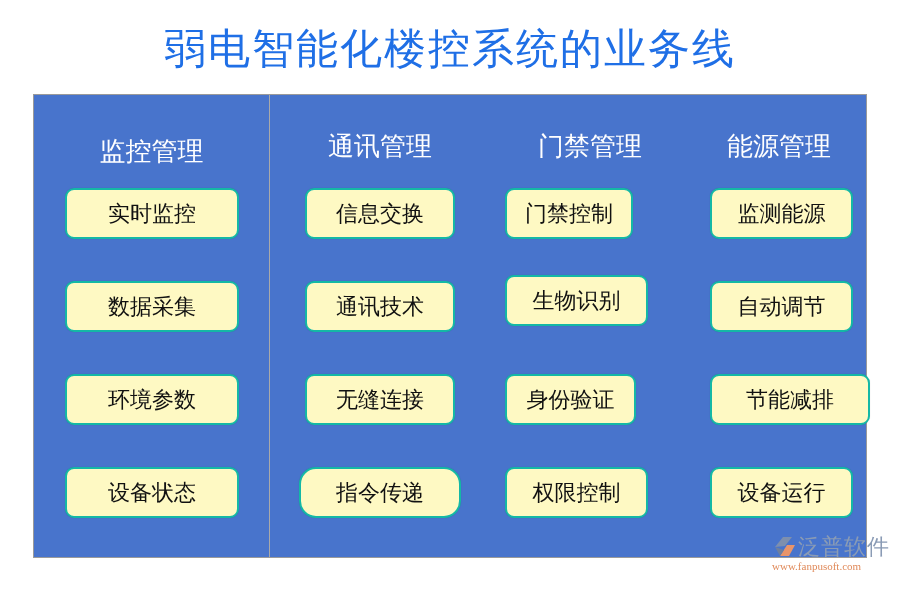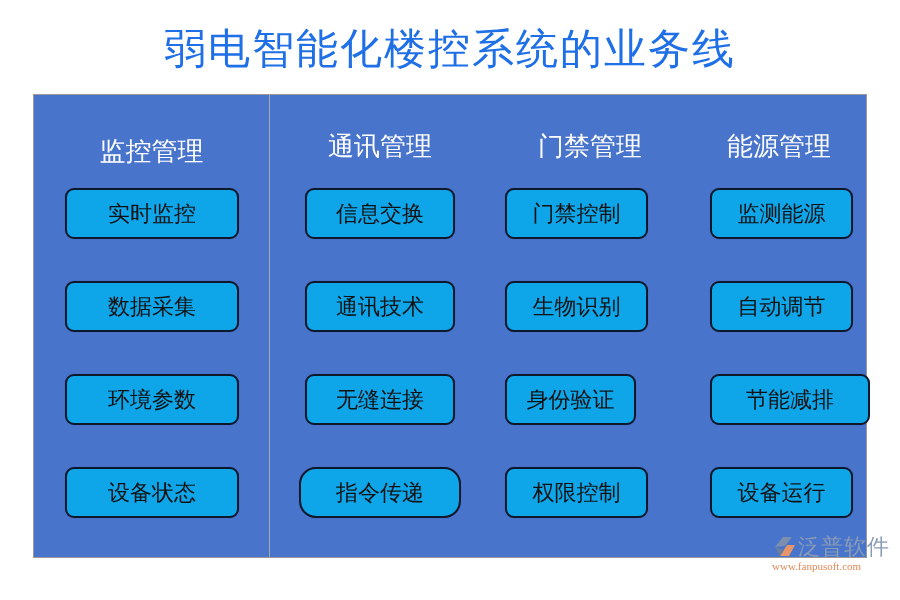--- a/index.html
+++ b/index.html
@@ -20,21 +20,21 @@
       position: absolute; left: 235px; top: 0; width: 1px; height: 100%;
       background: #a9a9a9;
     }
     .col { position: absolute; top: 0; height: 100%; }
     .col-head {
       position: absolute; left: 0; width: 100%; text-align: center;
       color: #ffffff; font-size: 26px; line-height: 1; white-space: nowrap;
     }
     .box {
       position: absolute; height: 51px; box-sizing: border-box;
-      background: #0ea5e9; border: 2px solid #0f172a; border-radius: 9px;
+      background: #fef9c3; border: 2px solid #14b8a6; border-radius: 9px;
       display: flex; align-items: center; justify-content: center;
       color: #111111; font-size: 22px; white-space: nowrap; cursor: pointer;
       box-shadow: 0 0 1px rgba(0,0,0,0.2);
     }
     .logo {
       position: absolute; left: 768px; top: 532px; width: 130px; height: 56px;
     }
     .logo-mark {
       position: absolute; left: 4px; top: 2px; width: 26px; height: 26px;
     }
@@ -66,22 +66,22 @@
   <div class="col" style="left:236px; width:220px;">
     <div class="col-head" style="top:38px;">通讯管理</div>
     <div class="box" style="left:35px; width:150px; top:93px;">信息交换</div>
     <div class="box" style="left:35px; width:150px; top:186px;">通讯技术</div>
     <div class="box" style="left:35px; width:150px; top:279px;">无缝连接</div>
     <div class="box" style="left:29px; width:162px; top:372px;border-radius:17px;">指令传递</div>
   </div>
 
   <div class="col" style="left:456px; width:200px;">
     <div class="col-head" style="top:38px;">门禁管理</div>
-    <div class="box" style="left:15px; width:143px; top:93px;">门禁控制</div>
-    <div class="box" style="left:15px; width:143px; top:186px;font-family:Liberation Mono, monospace;">生物识别</div>
+    <div class="box" style="left:15px; width:128px; top:93px;">门禁控制</div>
+    <div class="box" style="left:15px; width:143px; top:180px;font-family:Liberation Mono, monospace;">生物识别</div>
     <div class="box" style="left:15px; width:131px; top:279px;">身份验证</div>
     <div class="box" style="left:15px; width:143px; top:372px;">权限控制</div>
   </div>
 
   <div class="col" style="left:656px; width:178px;">
     <div class="col-head" style="top:38px;">能源管理</div>
     <div class="box" style="left:20px; width:143px; top:93px;">监测能源</div>
     <div class="box" style="left:20px; width:143px; top:186px;">自动调节</div>
     <div class="box" style="left:20px; width:160px; top:279px;">节能减排</div>
     <div class="box" style="left:20px; width:143px; top:372px;">设备运行</div>

